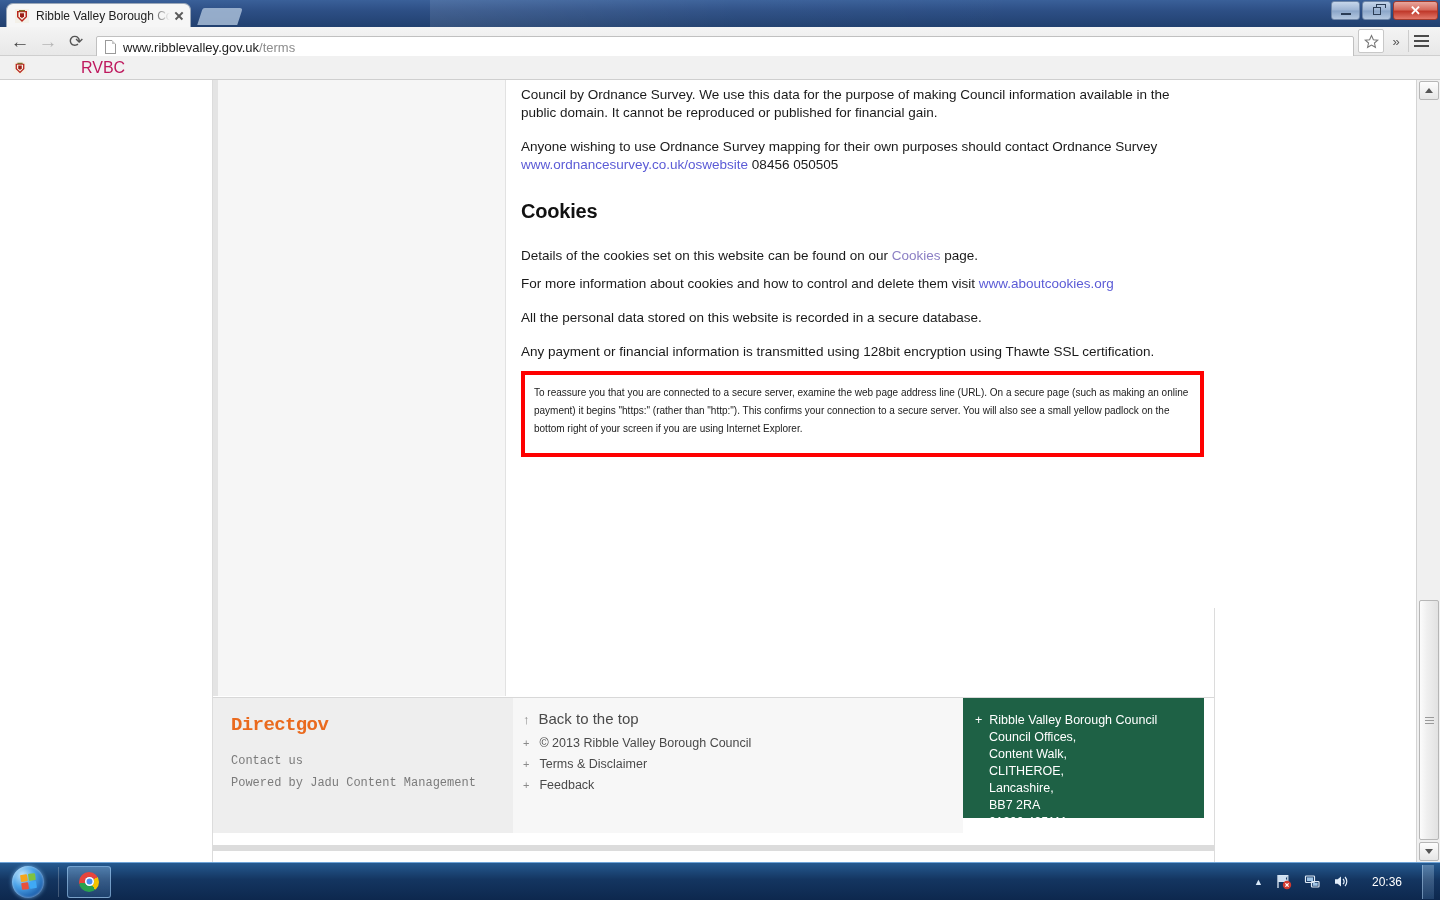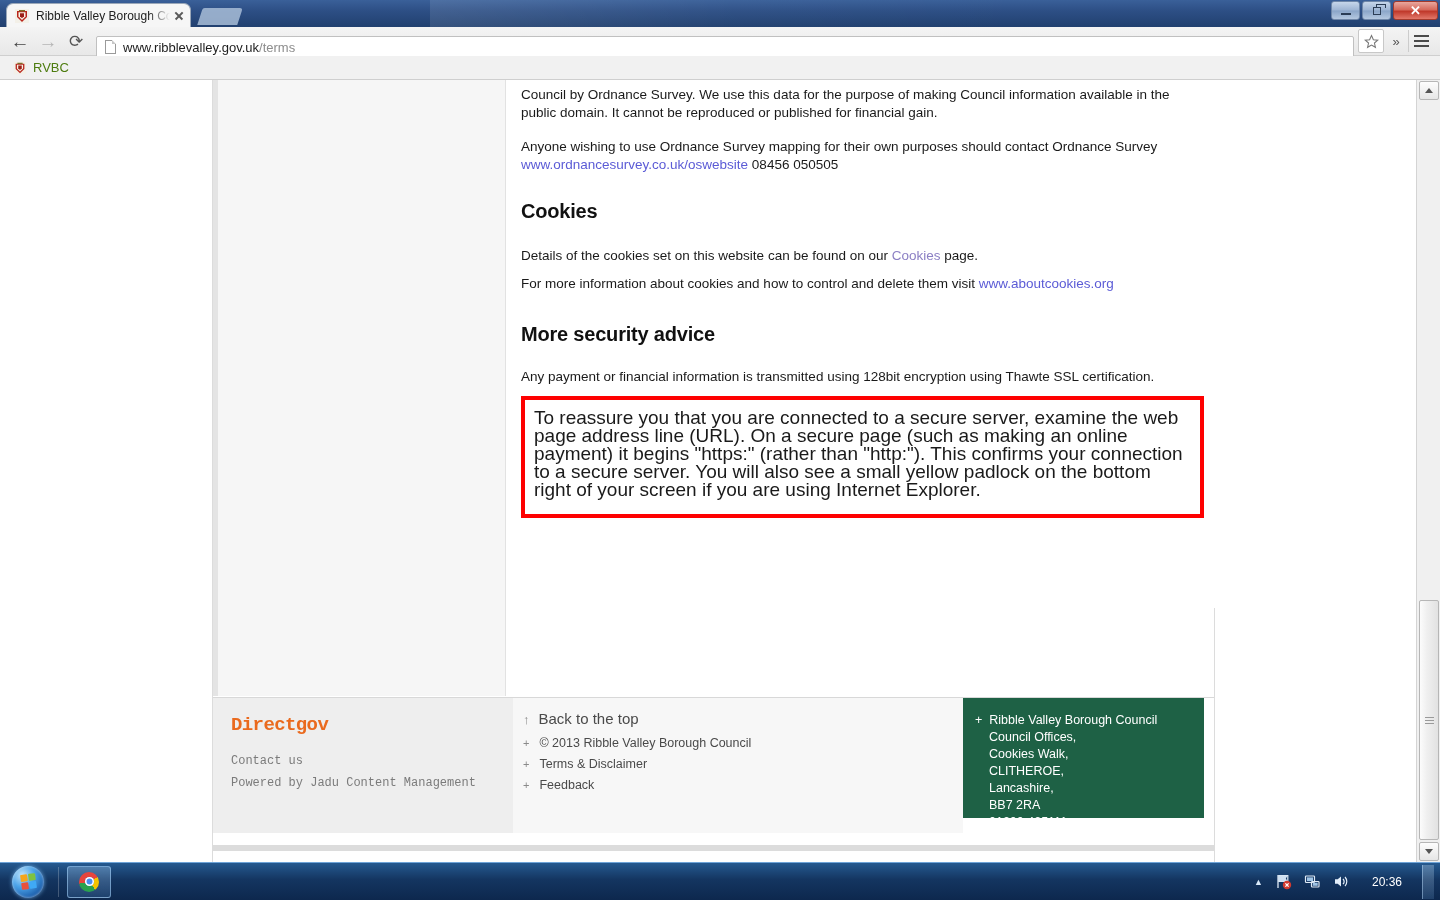--- a/index.html
+++ b/index.html
@@ -157,21 +157,21 @@
   
   #bookmarks {
     position: absolute; top: 56px; left: 0;
     width: 1440px; height: 24px;
     background: #f1f1f1;
     border-bottom: 1px solid #cfcfcf;
     display: flex; align-items: center;
     padding-left: 8px;
   }
   .bm-item { display: flex; align-items: center; gap: 6px; padding: 0 5px; }
-  .bm-label { font-size: 13px; color: #4d7c0f; }
+  .bm-label { font-size: 16px; color: #be185d; margin-left: 48px; }
 
   
   #viewport {
     position: absolute; top: 80px; left: 0;
     width: 1440px; height: 782px;
     background: #ffffff;
     overflow: hidden;
   }
 
   
@@ -223,21 +223,21 @@
   }
   #content h2.h2-second { margin: 30px 0 22px 0; }
   #content a { color: #5b5bd6; text-decoration: none; }
   #content a.muted { color: #8b7fc4; }
 
   #redbox {
     border: 4px solid #fe0000;
     padding: 9px 11px 15px 9px;
     margin-top: 6px;
   }
-  #redbox p { margin: 0; font-size: 19px; line-height: 18px; color: #1a1a1a; }
+  #redbox p { margin: 0; font-size: 10px; line-height: 18px; color: #1a1a1a; }
 
   
   #footer {
     position: absolute; left: 0; top: 617px;
     width: 1001px; height: 136px;
     background: #ffffff;
     border-top: 1px solid #d8d8d8;
     display: flex;
   }
   #footer-left {
@@ -470,22 +470,22 @@
 
         <p><span>Anyone wishing to use Ordnance Survey mapping for their own purposes should contact Ordnance Survey </span><a href="#">www.ordnancesurvey.co.uk/oswebsite</a><span> 08456 050505</span></p>
 
         <h2>Cookies</h2>
 
 
         <p class="tight" style="margin-top:16px"><span>Details of the cookies set on this website can be found on our </span><a href="#" class="muted">Cookies</a><span> page.</span></p>
 
         <p><span>For more information about cookies and how to control and delete them visit </span><a href="#">www.aboutcookies.org</a></p>
 
-        <h2 class="h2-second">More security advice</h2>
-
+
+        <p>All the personal data stored on this website is recorded in a secure database.</p>
         <p class="tight">Any payment or financial information is transmitted using 128bit encryption using Thawte SSL certification.</p>
 
         <div id="redbox">
           <p>To reassure you that you are connected to a secure server, examine the web page address line (URL). On a secure page (such as making an online payment) it begins "https:" (rather than "http:"). This confirms your connection to a secure server. You will also see a small yellow padlock on the bottom right of your screen if you are using Internet Explorer.</p>
         </div>
       </div>
 
       <div id="footer">
 
         <div id="footer-left">
@@ -512,21 +512,21 @@
             <span>Feedback</span>
           </div>
         </div>
 
         <div id="footer-right">
           <div class="addr-first">
             <span>+</span>
             <span>Ribble Valley Borough Council</span>
           </div>
           <div class="addr-line">Council Offices,</div>
-          <div class="addr-line">Cookies Walk,</div>
+          <div class="addr-line">Content Walk,</div>
           <div class="addr-line">CLITHEROE,</div>
           <div class="addr-line">Lancashire,</div>
           <div class="addr-line">BB7 2RA</div>
           <div class="addr-line">01200 425111</div>
         </div>
       </div>
 
       <div id="page-bottom-strip"></div>
       <div id="page-bottom-edge"></div>
     </div>

